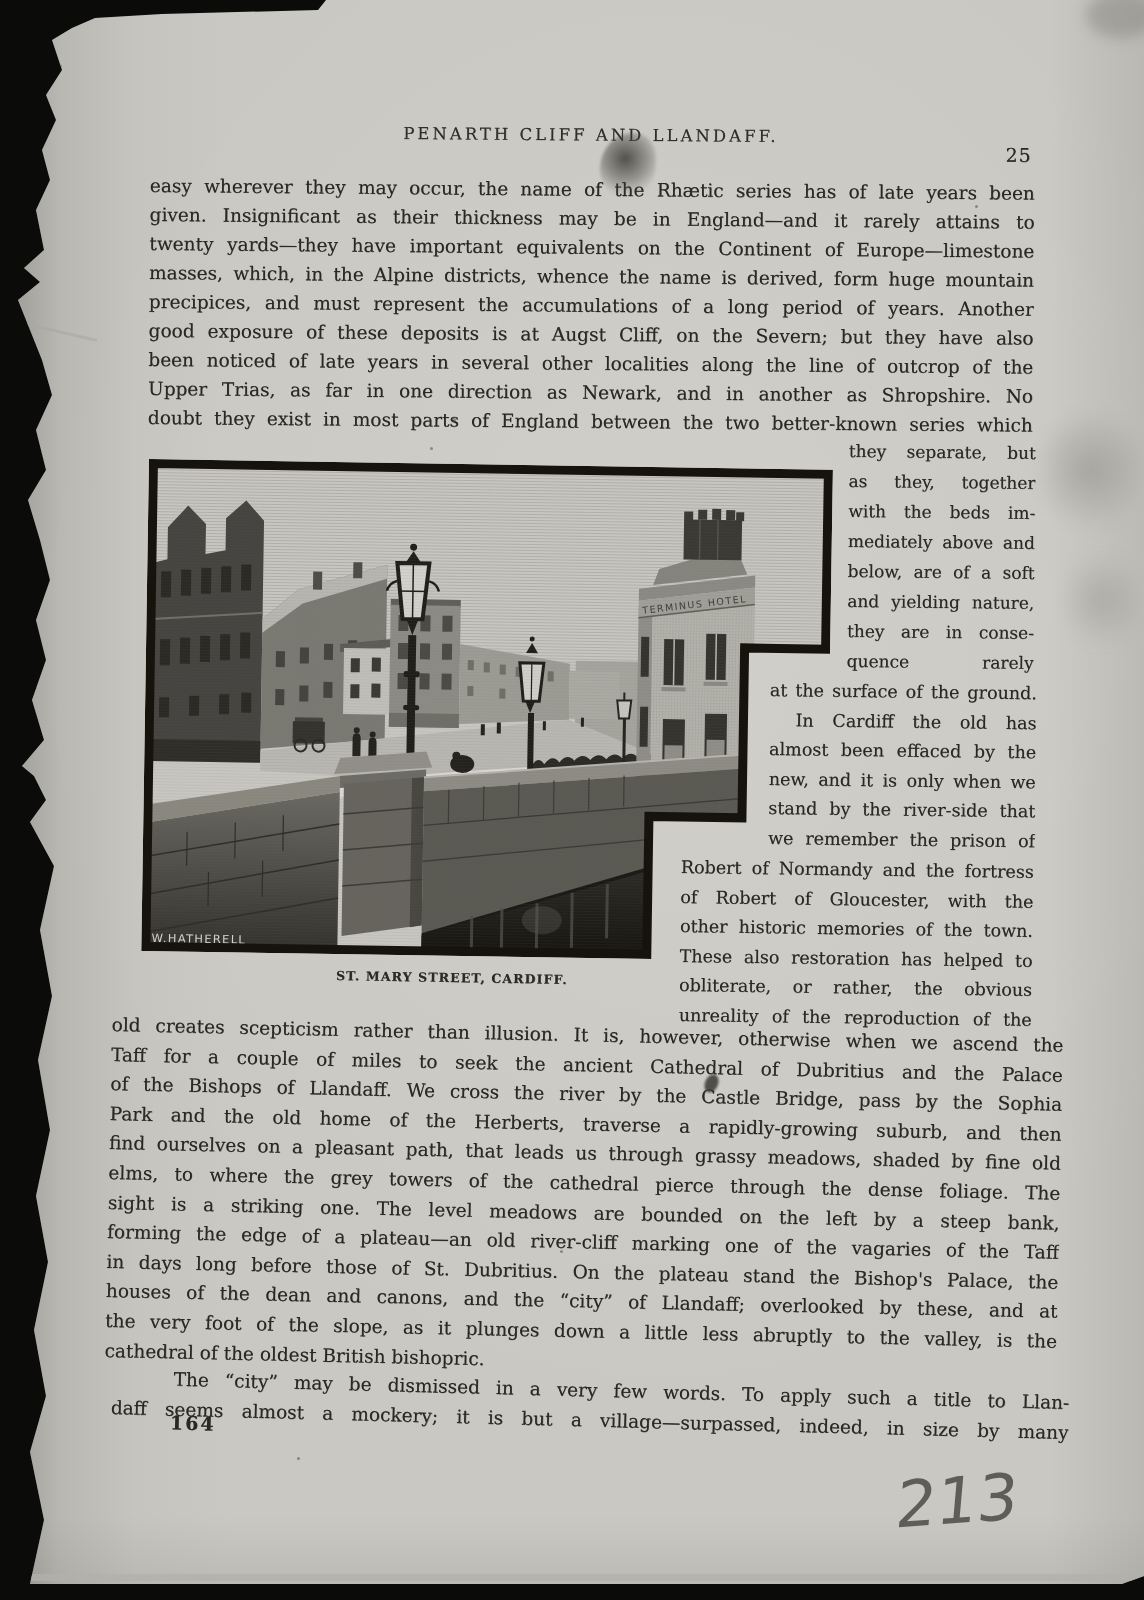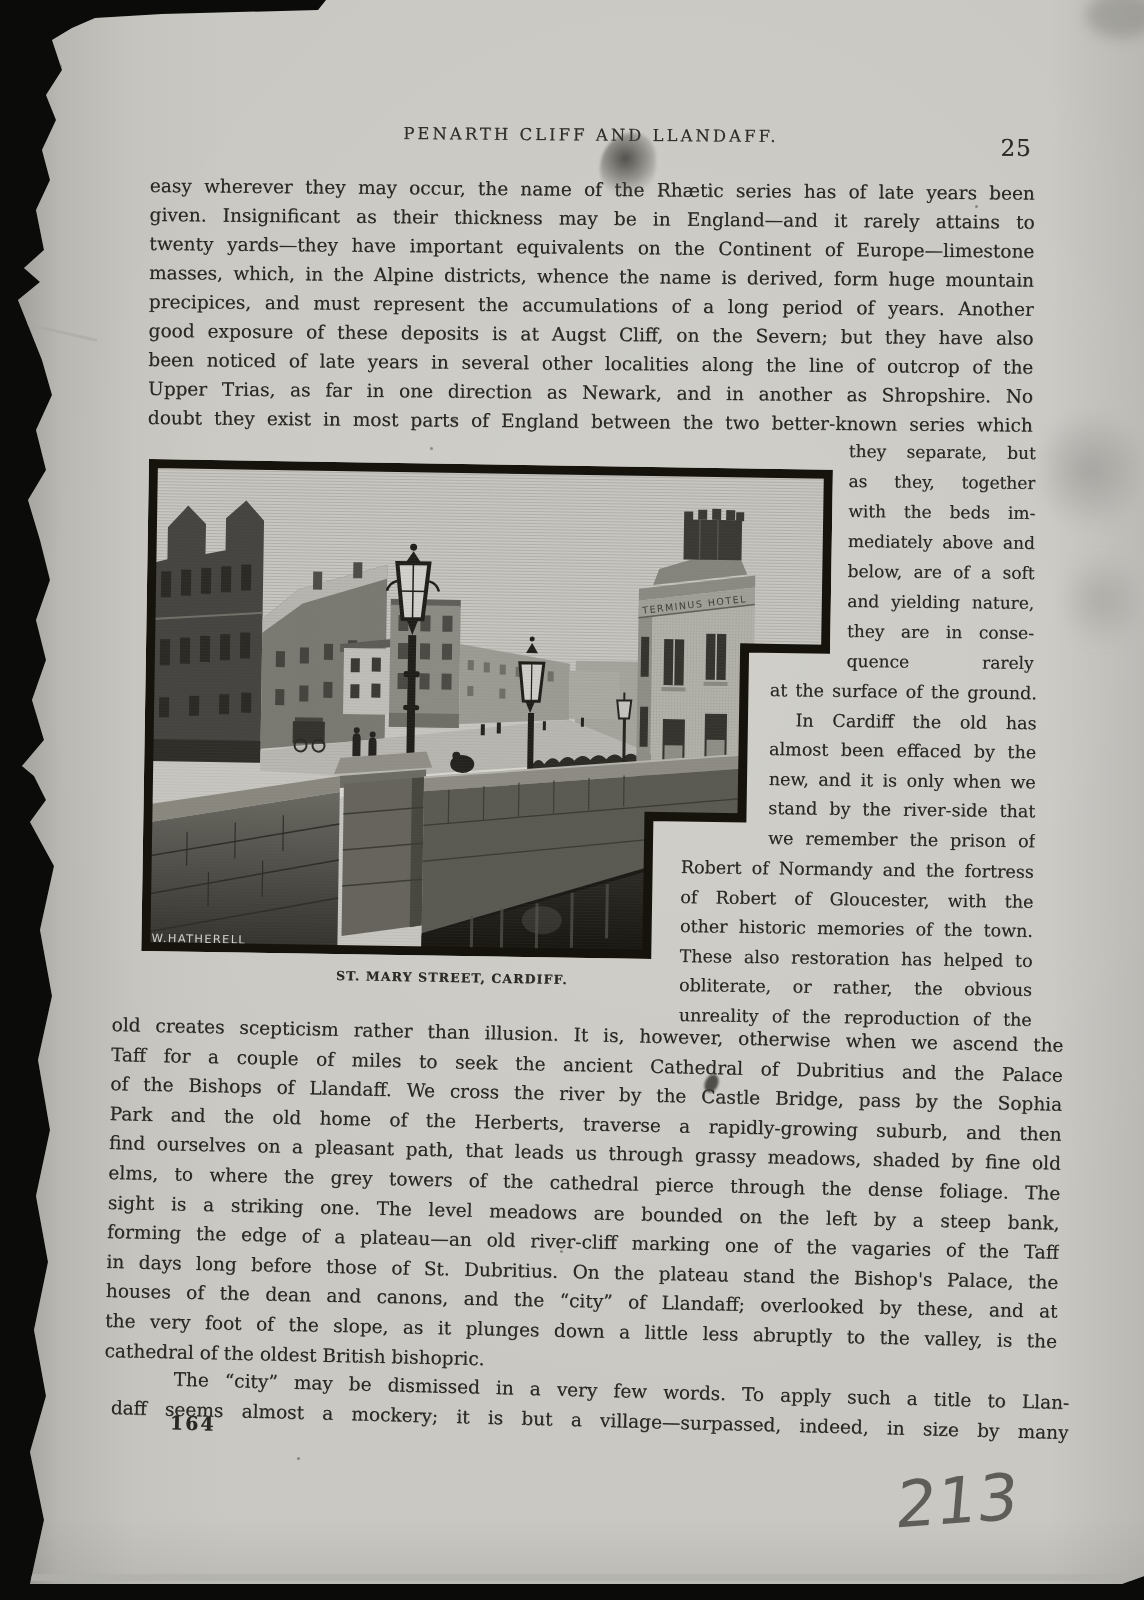--- a/index.html
+++ b/index.html
@@ -22,21 +22,21 @@
       62px 70px, 52px 40px, 72px 28px, 95px 18px, 162px 14px, 318px 10px);}
   .edge-line{position:absolute;left:28px;top:1574px;width:1116px;height:7px;
     background:rgba(178,177,172,0.75);}
   .txt{position:absolute;color:#2a2823;text-shadow:0.3px 0.3px 0.35px rgba(40,38,32,0.5);}
   .jl{text-align:justify;text-align-last:justify;overflow:hidden;}
   .jl-left{text-align-last:left;}
   .ind1{padding-left:26px;}
   .ind2{padding-left:62px;}
   .header{left:150px;top:122px;width:882px;transform:rotate(0.45deg);transform-origin:0 0;}
   .header-title{text-align:center;font-size:16.5px;letter-spacing:3px;color:#302e28;}
-  .page-num{position:absolute;right:0;top:6px;font-size:23px;letter-spacing:1px;}
+  .page-num{position:absolute;right:0;top:15px;font-size:19px;letter-spacing:1px;}
   .b-top{left:150px;top:171px;width:885px;font-size:18.5px;line-height:29px;transform:rotate(0.5deg);transform-origin:0 0;}
   .b-top .jl{height:29px;}
   .b-wa{left:849px;top:436px;width:187px;font-size:17px;line-height:30px;transform:rotate(0.6deg);transform-origin:0 0;}
   .b-wa .jl{height:30px;}
   .b-wb{left:770px;top:676px;width:267px;font-size:17.5px;line-height:29.5px;transform:rotate(0.7deg);transform-origin:0 0;}
   .b-wb .jl{height:29.5px;}
   .b-wc{left:681px;top:853px;width:353px;font-size:17.5px;line-height:29.5px;transform:rotate(0.8deg);transform-origin:0 0;}
   .b-wc .jl{height:29.5px;}
   .b-bottom{left:112px;top:1010px;width:952px;font-size:18.5px;line-height:29.6px;transform:rotate(1.25deg);transform-origin:0 0;}
   .b-bottom .jl{height:29.6px;}

